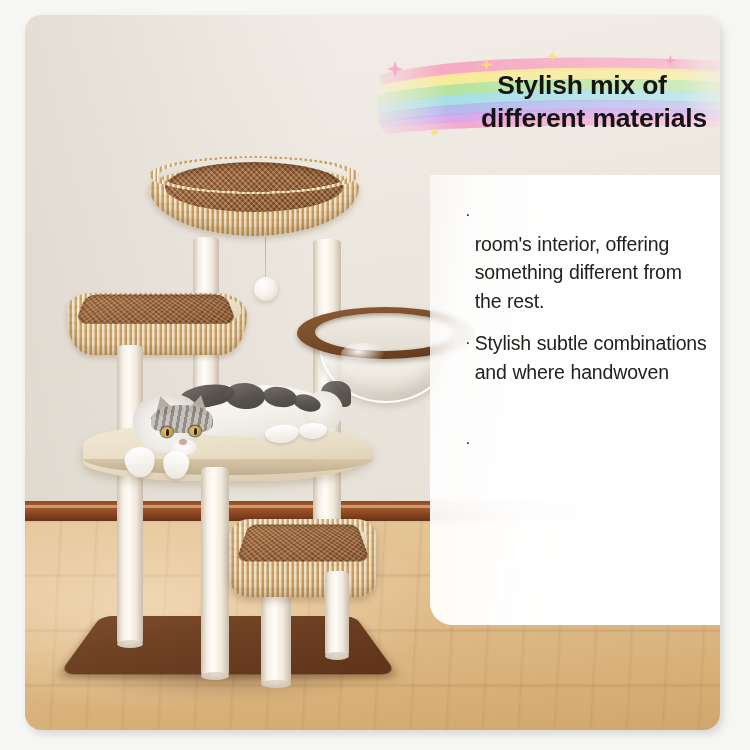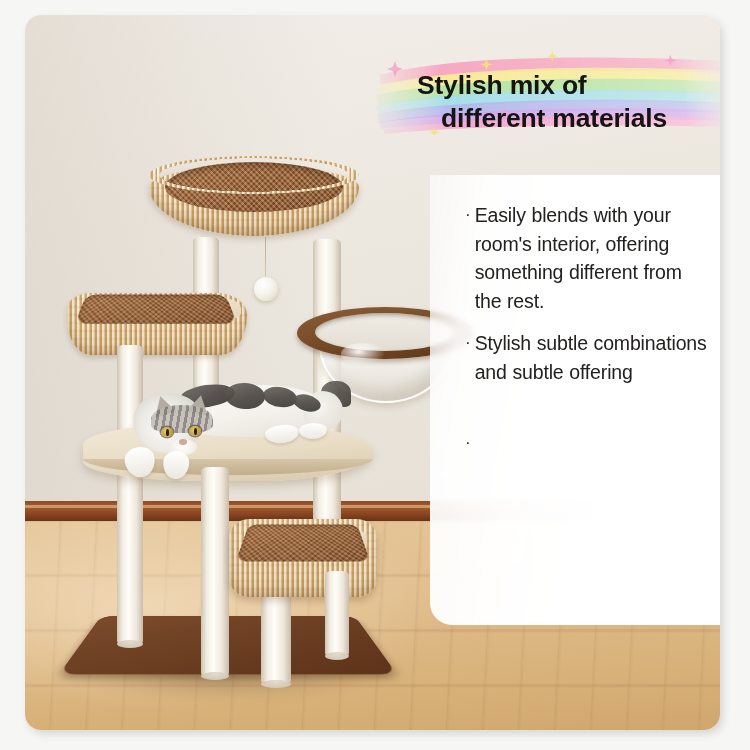--- a/index.html
+++ b/index.html
@@ -356,21 +356,21 @@
   }
   .headline {
     position:absolute; left: 44px; top: 26px;
     width: 330px;
     font-family: "Liberation Sans", sans-serif;
     font-weight: bold;
     font-size: 26.5px;
     line-height: 33px;
     color: #141414;
     letter-spacing: -0.2px;
-    text-align:left;
+    text-align:center;
   }
   .hl-2 { padding-left: 0px; margin-left: 24px; }
 </style>
 </head>
 <body>
 
 <div id="stage">
   <div class="card">
 
     <div class="photo">
@@ -458,31 +458,31 @@
 
       <div class="post" style="left:300px; top:556px; width:24px; height:86px;"></div>
     </div>
 
     <div class="text-panel"></div>
 
     <div class="bullets">
       <div class="bullet">
         <span class="dot">·</span>
         <span class="btext">
-          <span>Easily blends with your</span><br>
+          <br>
           <span>room's interior, offering</span><br>
           <span>something different from</span><br>
           <span>the rest.</span>
         </span>
       </div>
       <div class="bullet">
         <span class="dot">·</span>
         <span class="btext">
           <span>Stylish subtle combinations</span><br>
-          <span>and subtle offering</span><br>
+          <span>and where handwoven</span><br>
           <br>
         </span>
       </div>
       <div class="bullet">
         <span class="dot">·</span>
       </div>
     </div>
 
     <div class="headline-wrap">
       <svg class="rainbow" viewBox="0 0 368 86">

